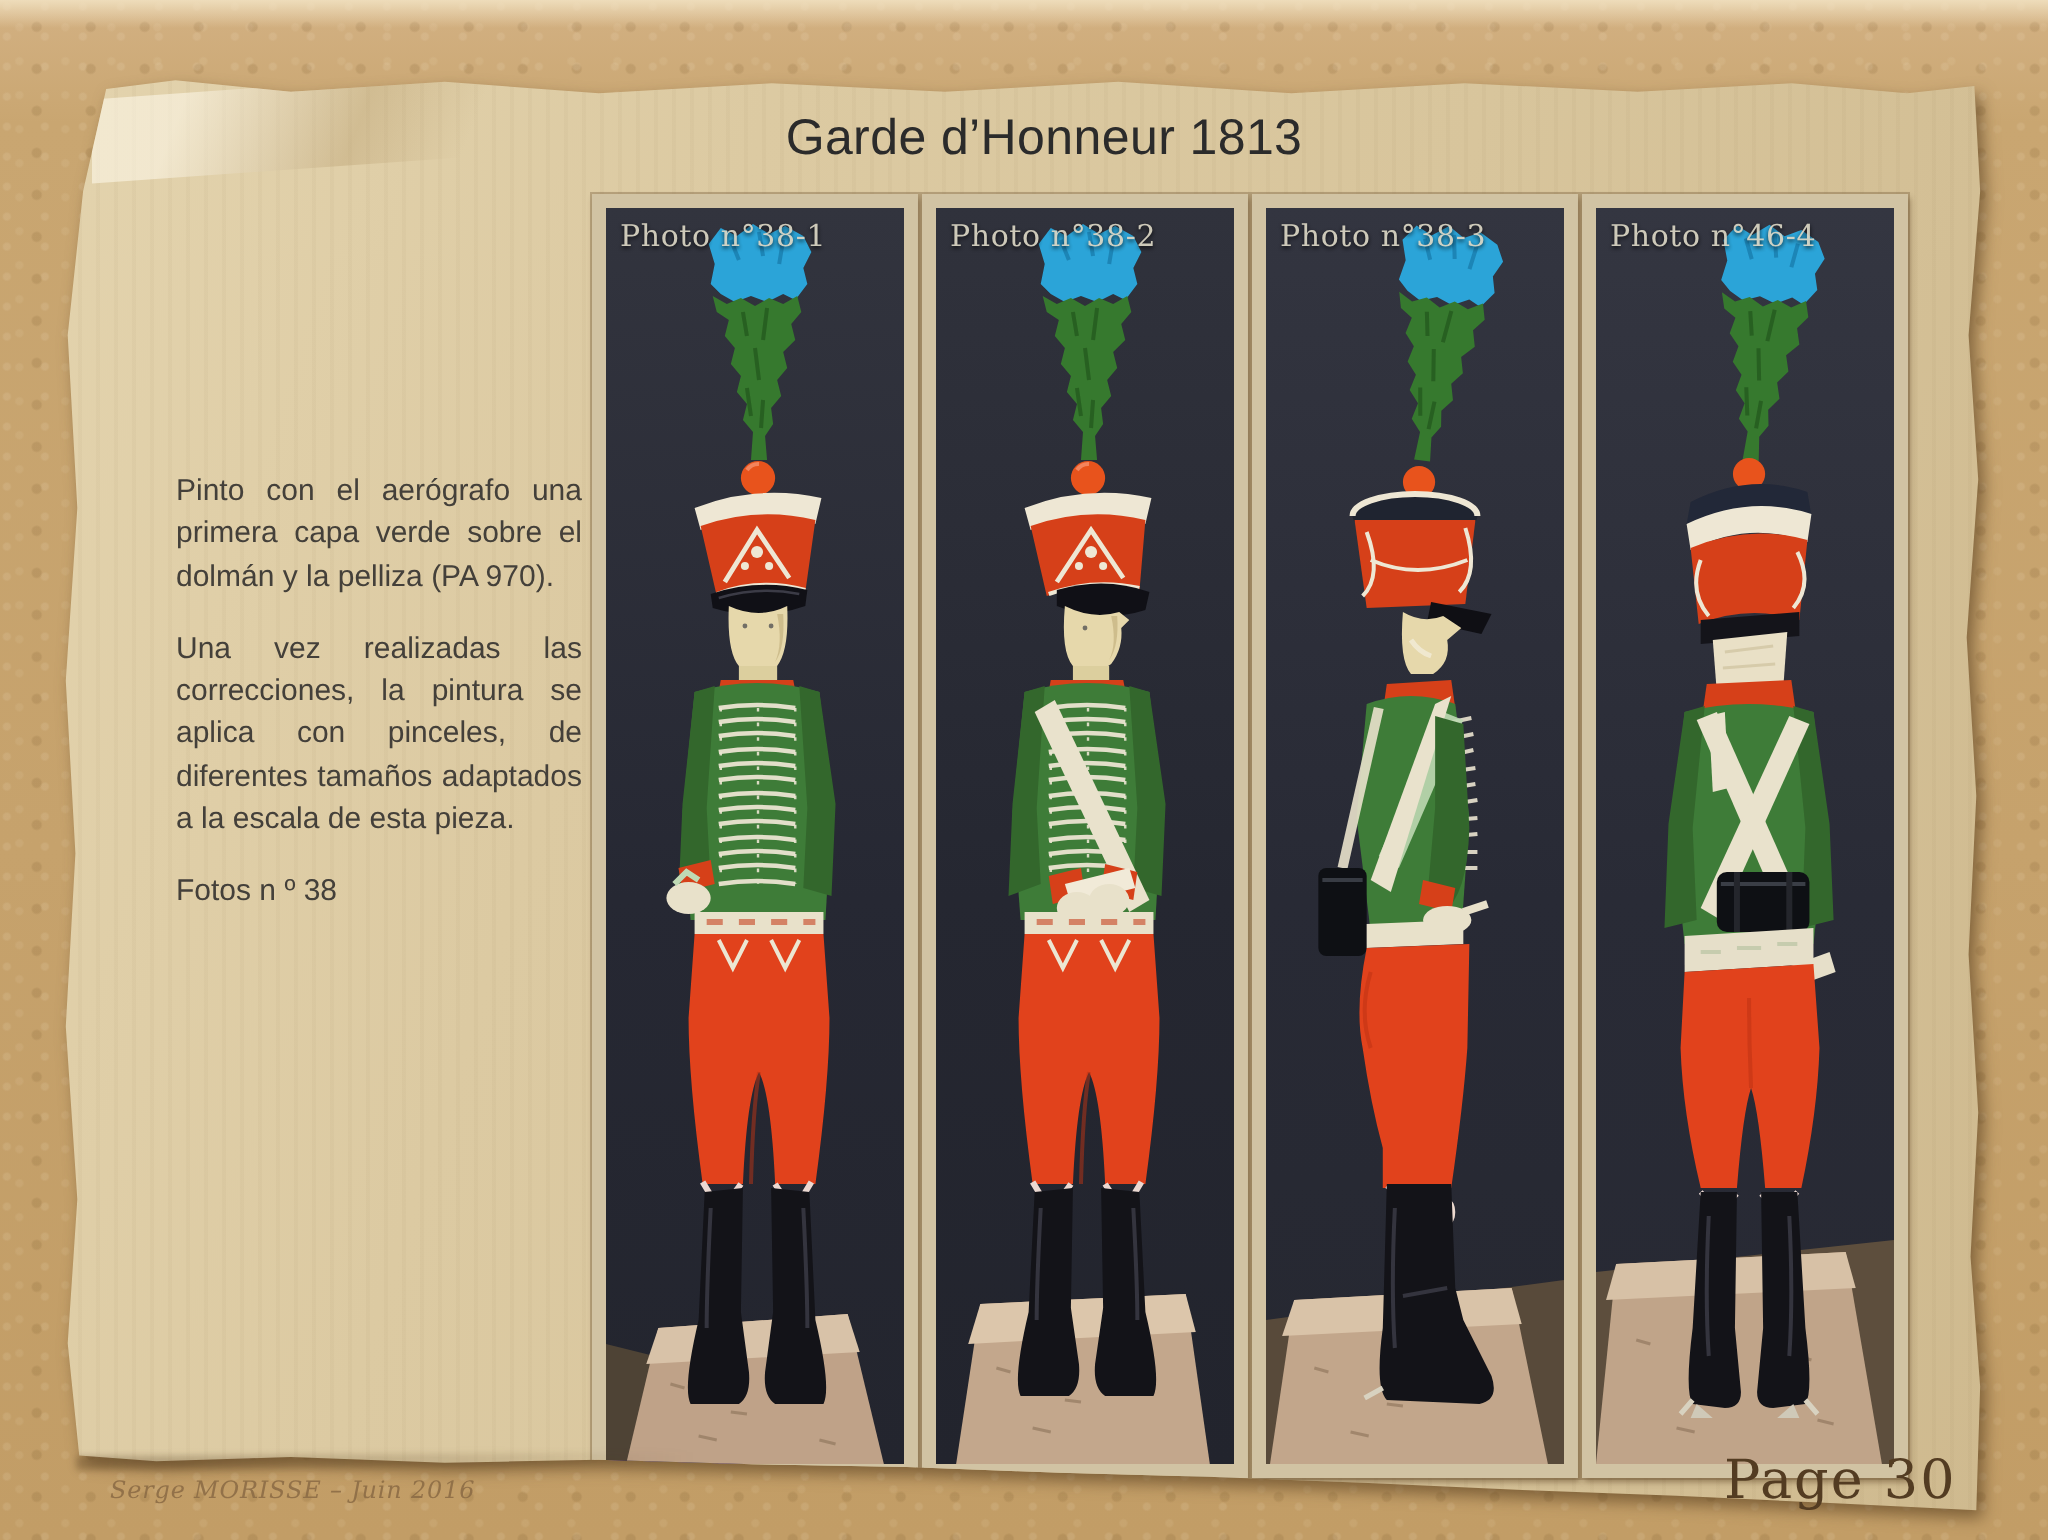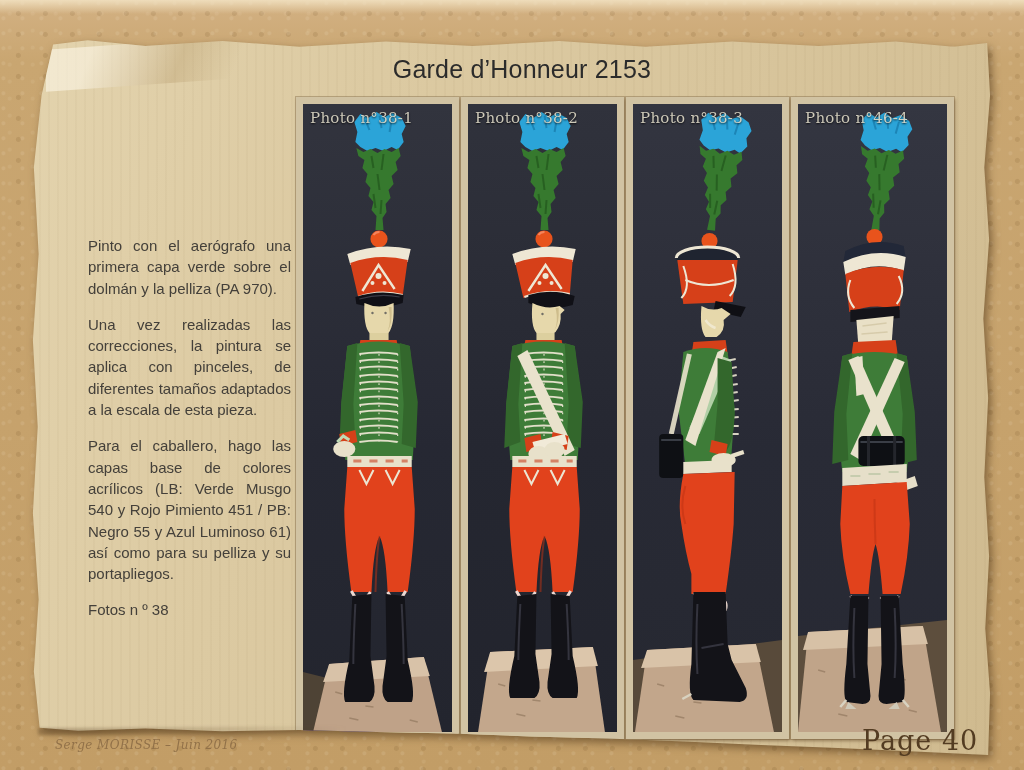--- a/index.html
+++ b/index.html
@@ -79,27 +79,26 @@
 </style>
 </head>
 <body>
 
 <div class="scene">
   <div class="page-wrap">
     <div class="page">
       <div class="fold"></div>
 
       <div class="title">
-        <span>Garde d’Honneur 2153</span>
+        <span>Garde d’Honneur 1813</span>
       </div>
 
       <div class="textblock">
         <p>Pinto con el aerógrafo una primera capa verde sobre el dolmán y la pelliza (PA 970).</p>
         <p>Una vez realizadas las correcciones, la pintura se aplica con pinceles, de diferentes tamaños adaptados a la escala de esta pieza.</p>
-        <p>Para el caballero, hago las capas base de colores acrílicos (LB: Verde Musgo 540 y Rojo Pimiento 451 / PB: Negro 55 y Azul Luminoso 61) así como para su pelliza y su portapliegos.</p>
         <p class="caption">Fotos n º 38</p>
       </div>
 
       <div class="photos">
 
         <div class="photo-frame">
           <div class="photo">
             <div class="photo-label">Photo n°38-1</div>
             <svg class="fig" viewBox="0 0 148 628" preserveAspectRatio="none">
               <defs>
@@ -428,14 +427,14 @@
         </div>
 
       </div>
 
       <div class="pagenum-holder"></div>
     </div>
   </div>
 
   <div class="smudge"></div>
   <div class="credit">Serge MORISSE – Juin 2016</div>
-  <div class="pagenum">Page 40</div>
+  <div class="pagenum">Page 30</div>
 </div>
 
 </body></html>

